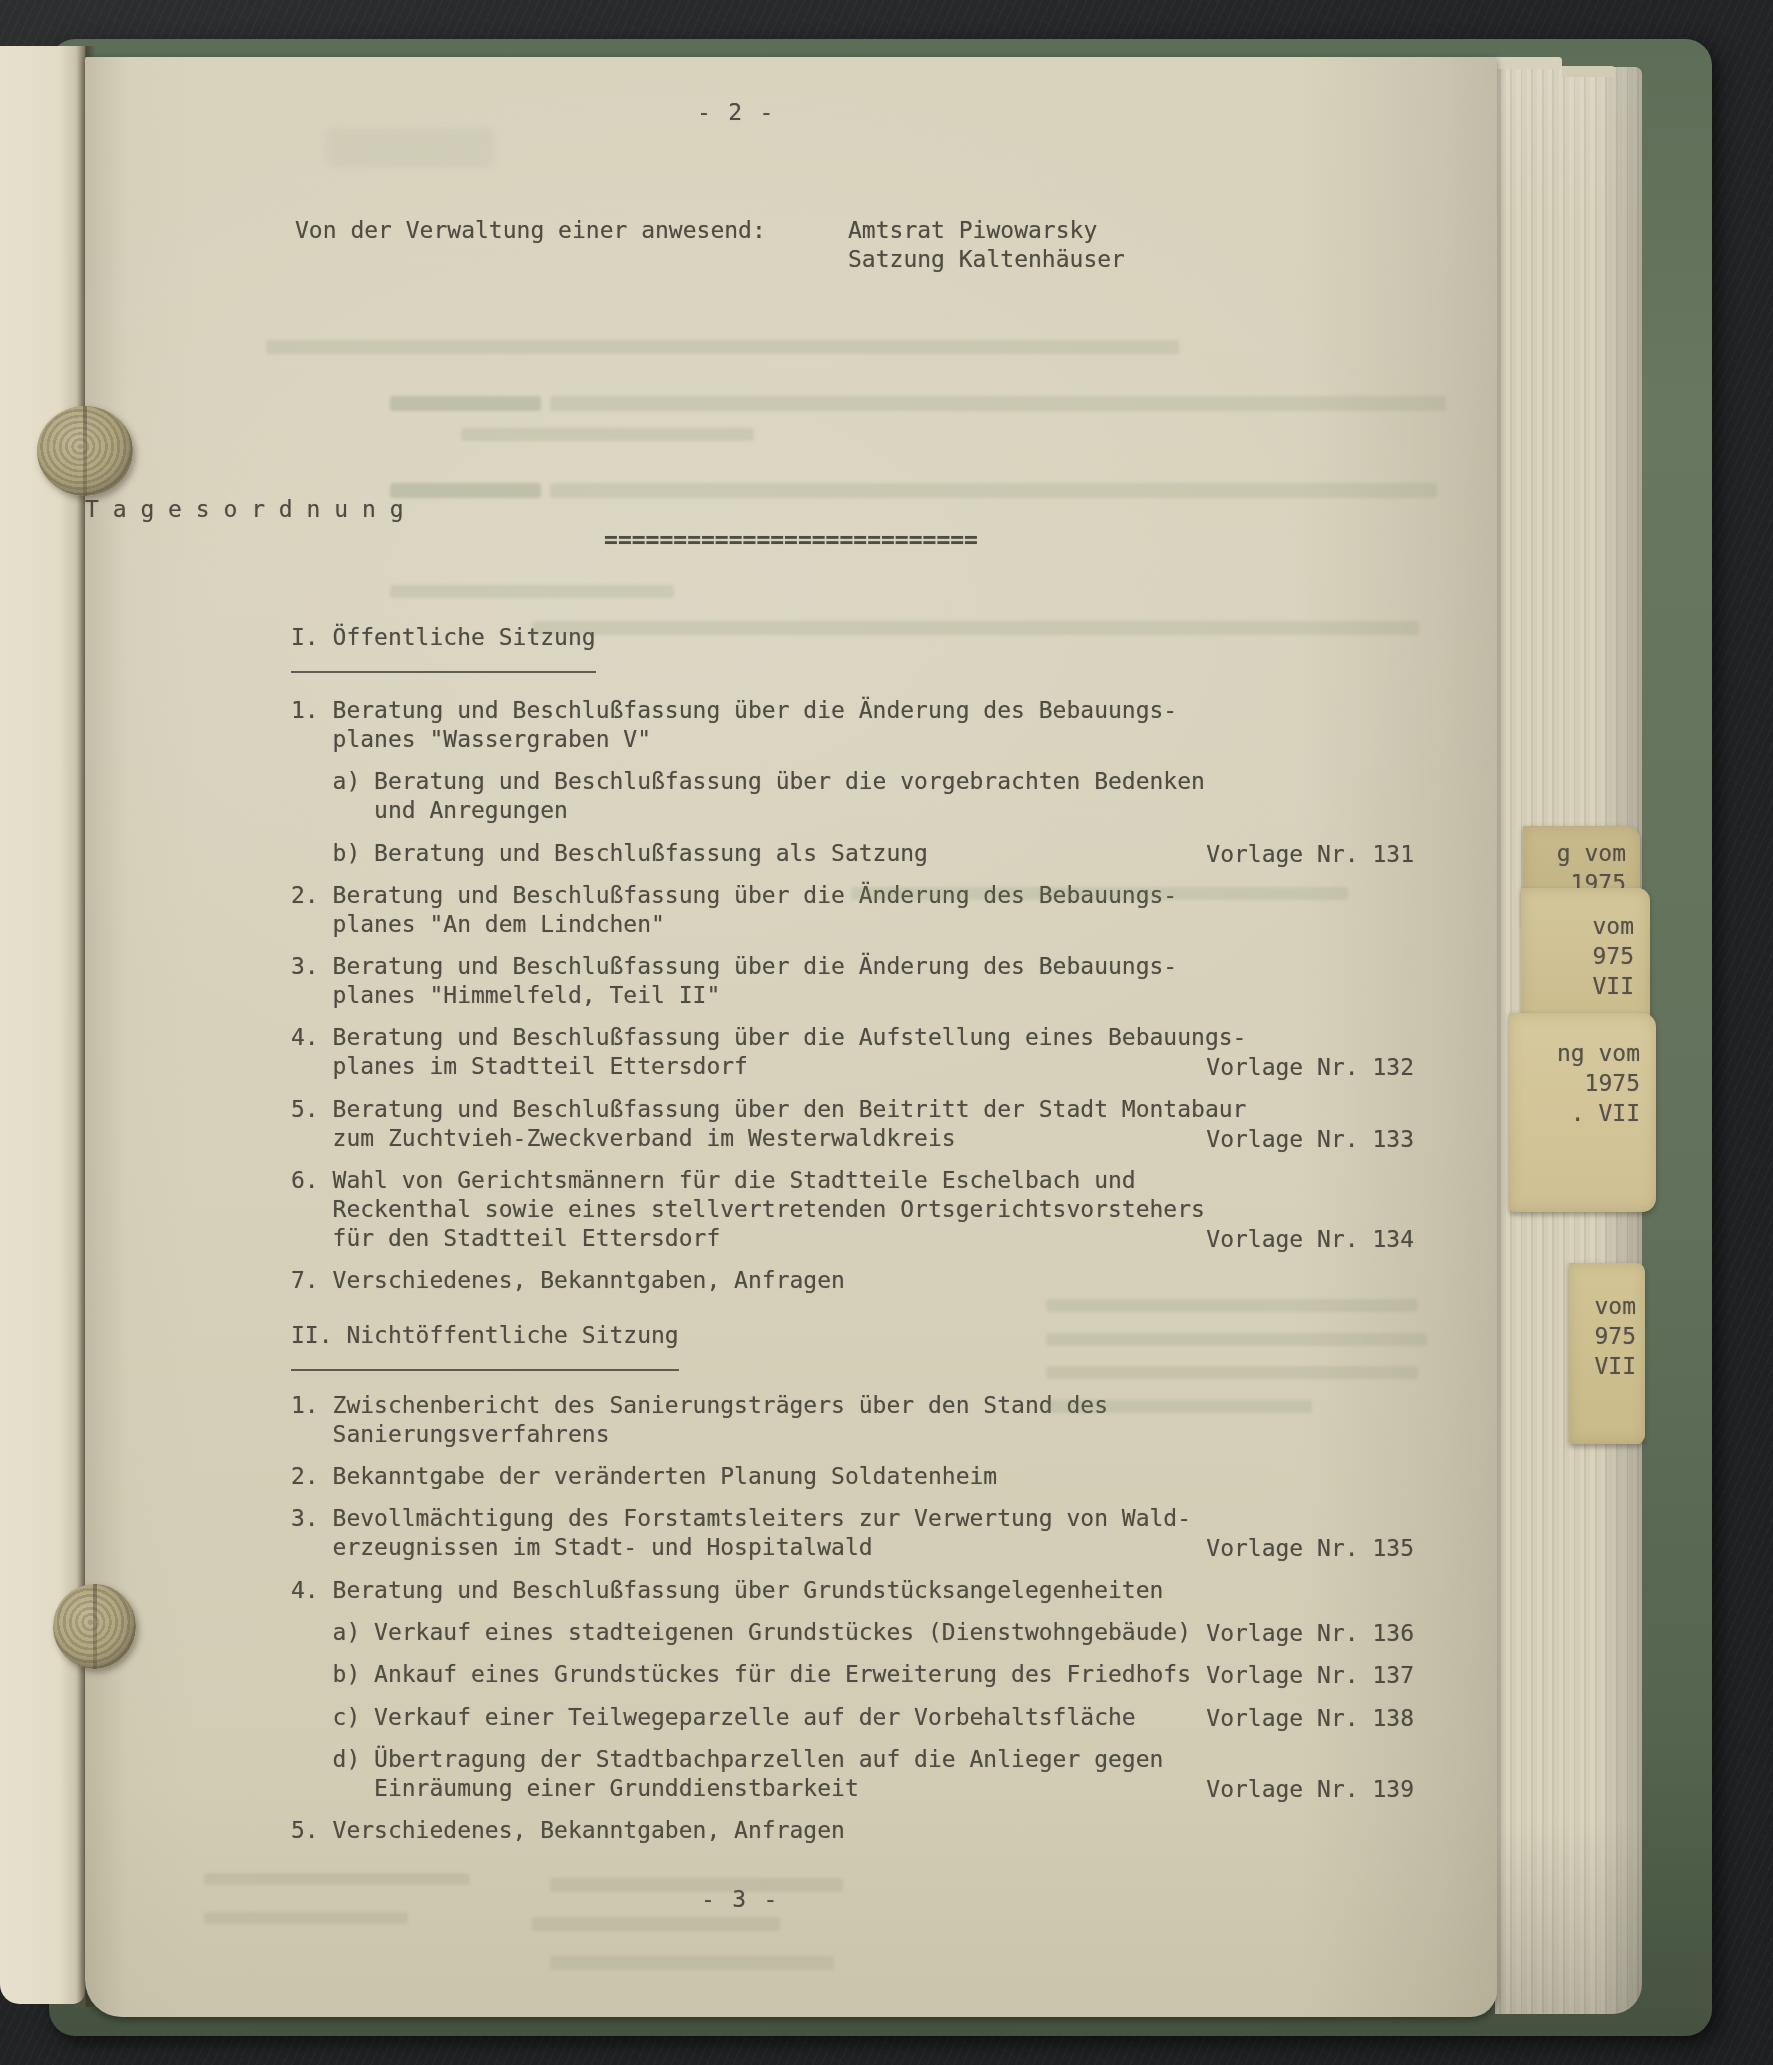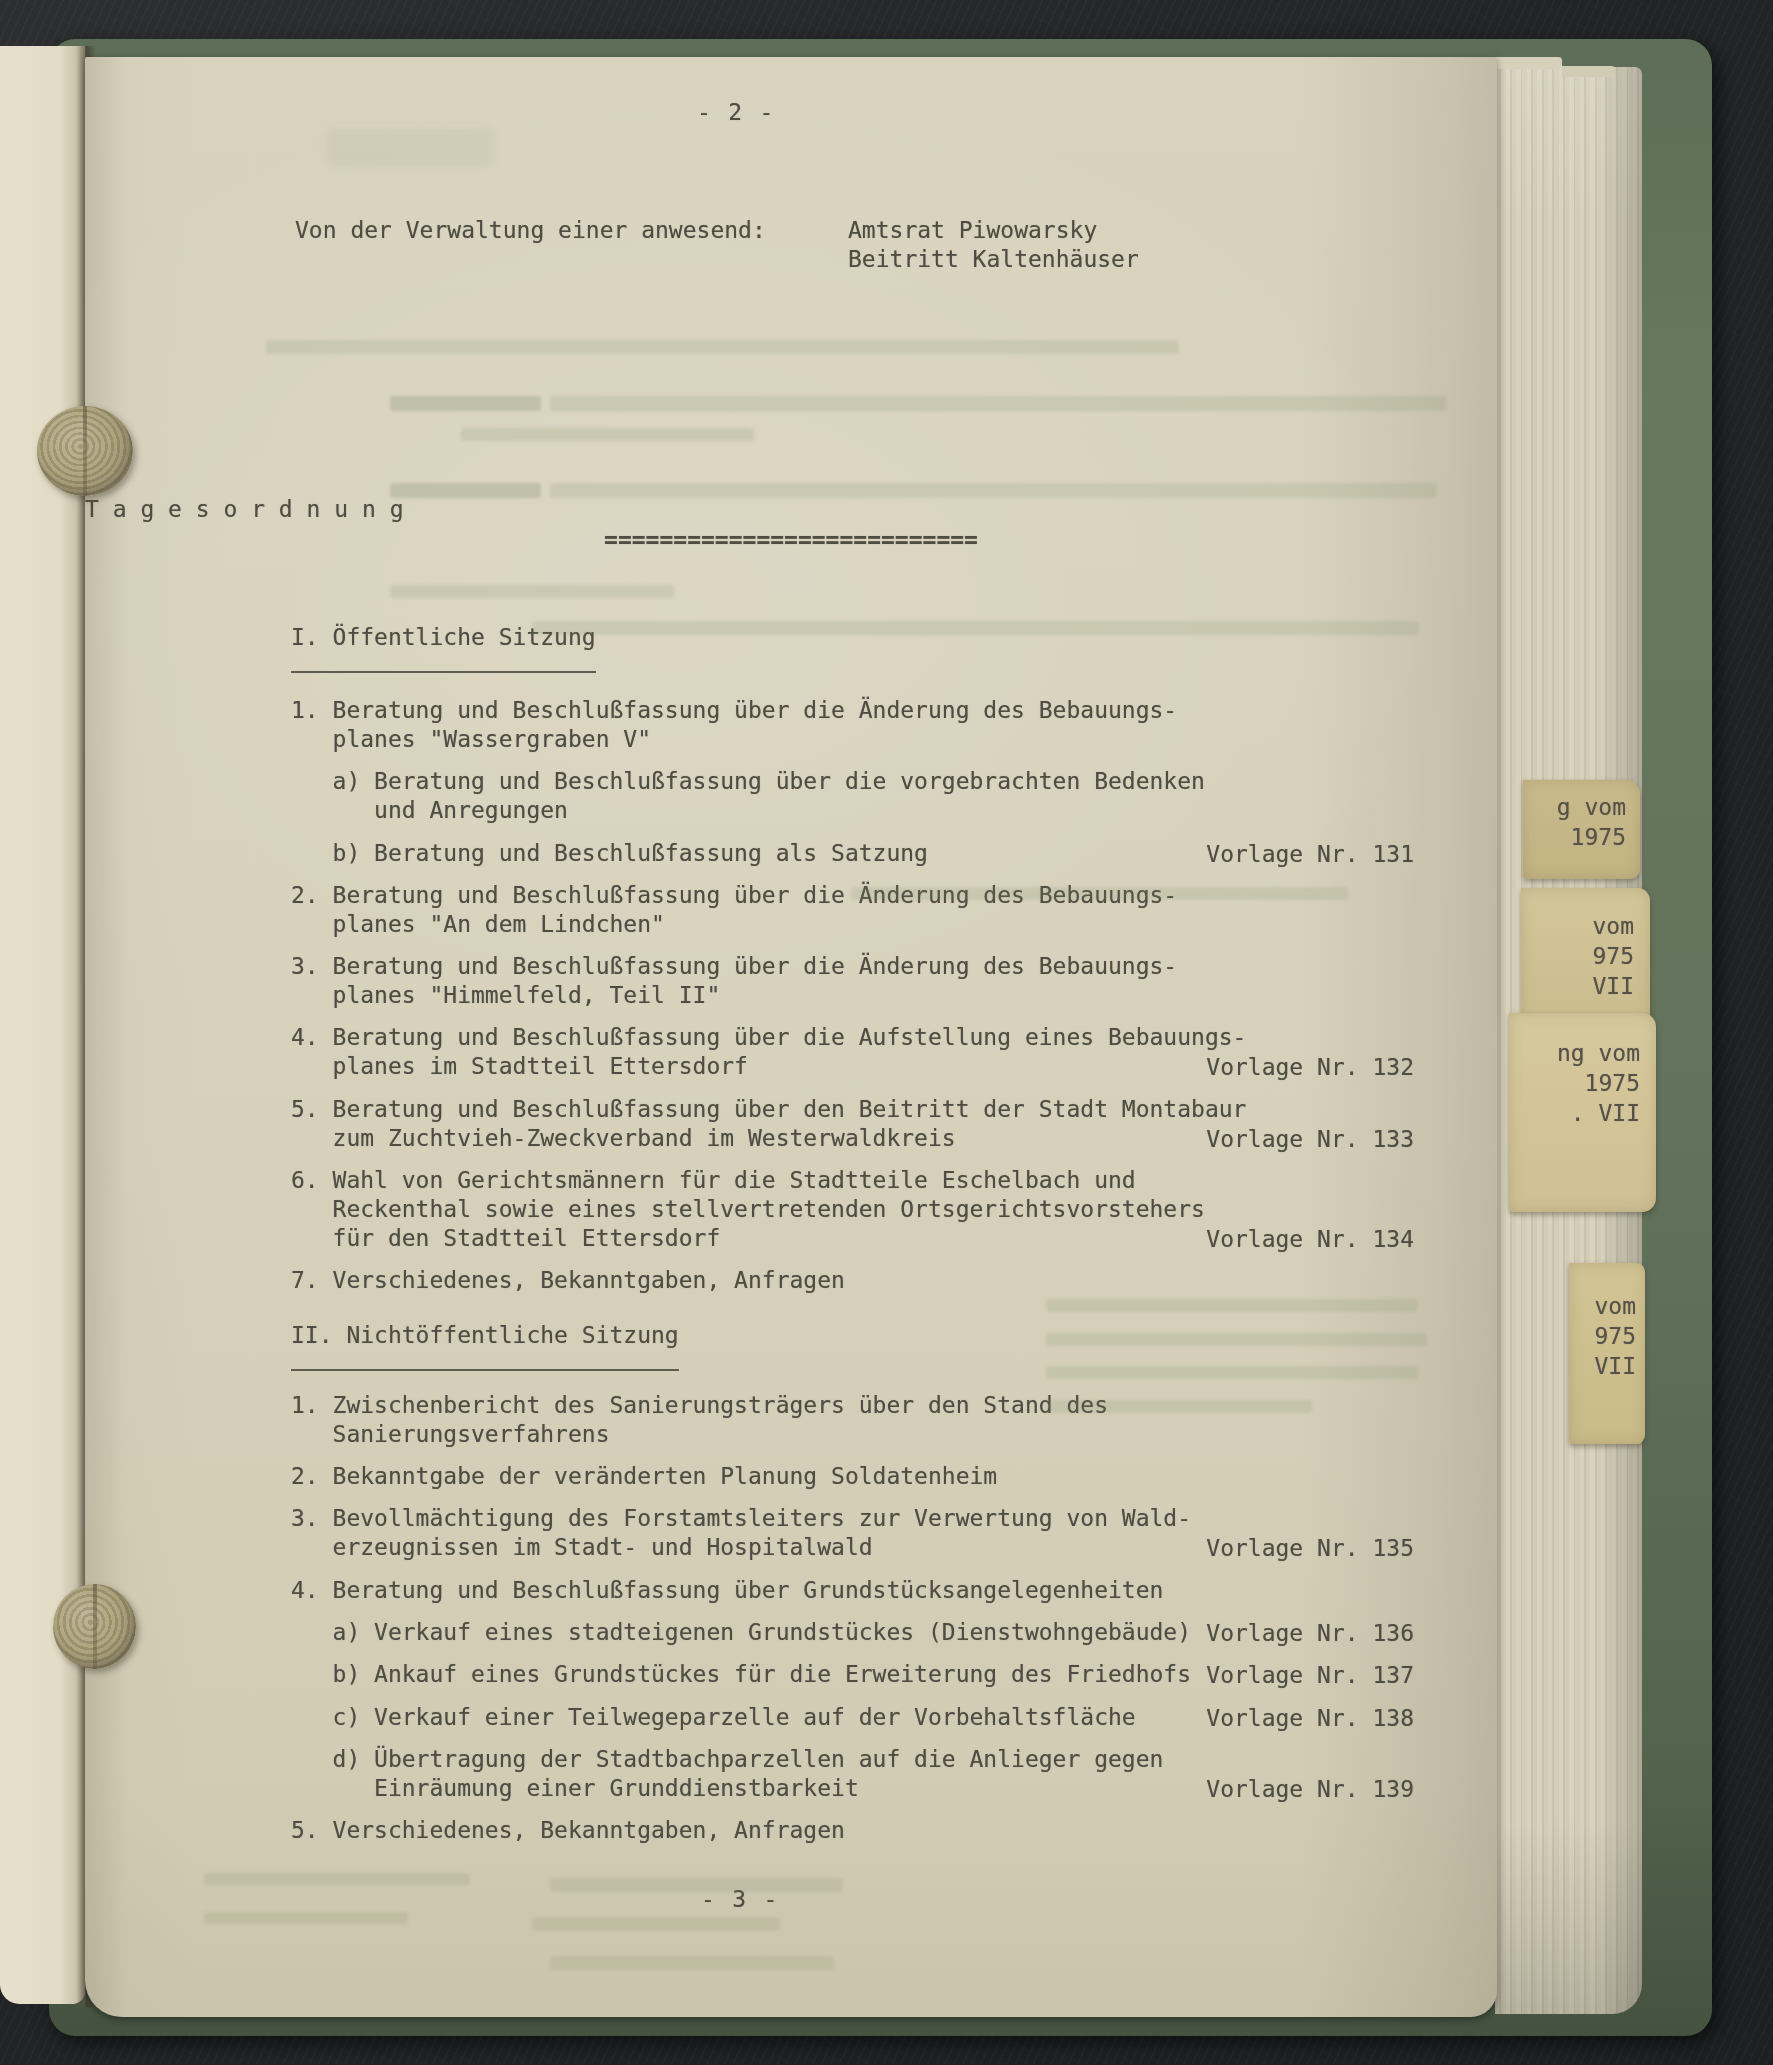--- a/index.html
+++ b/index.html
@@ -92,38 +92,38 @@
 <div class="stack-step1"></div>
 <div class="stack-step2"></div>
 
 <div class="page">
 
   <div class="smudge" style="left:241px;top:71px;width:168px;height:39px;"></div>
 
   <div class="tw pagenum" style="left:612px;top:41px;">- 2 -</div>
 
   <div class="tw attendance-label" style="left:210px;top:159px;">Von der Verwaltung einer anwesend:</div>
-  <div class="tw names" style="left:763px;top:159px;" id="names"><div>Amtsrat Piwowarsky</div><div>Beitritt Kaltenhäuser</div></div>
+  <div class="tw names" style="left:763px;top:159px;" id="names"><div>Amtsrat Piwowarsky</div><div>Satzung Kaltenhäuser</div></div>
 
   <div class="tw title-wrap" style="top:438px;">T a g e s o r d n u n g</div>
   <div class="tw equals-wrap" style="top:468px;">===========================</div>
 
   <div class="tw agenda" style="left:206px;top:566px;width:1123px;" id="agenda"><div class="sec-heading"><span class="underlined">I. Öffentliche Sitzung</span></div><div class="item"><div class="line" style="padding-left: 0ch;">1. Beratung und Beschlußfassung über die Änderung des Bebauungs-</div><div class="line" style="padding-left: 3ch;">planes "Wassergraben V"</div></div><div class="item"><div class="line" style="padding-left: 3ch;">a) Beratung und Beschlußfassung über die vorgebrachten Bedenken</div><div class="line" style="padding-left: 6ch;">und Anregungen</div></div><div class="item"><div class="line" style="padding-left: 3ch;">b) Beratung und Beschlußfassung als Satzung<span class="vorlage">Vorlage Nr. 131</span></div></div><div class="item"><div class="line" style="padding-left: 0ch;">2. Beratung und Beschlußfassung über die Änderung des Bebauungs-</div><div class="line" style="padding-left: 3ch;">planes "An dem Lindchen"</div></div><div class="item"><div class="line" style="padding-left: 0ch;">3. Beratung und Beschlußfassung über die Änderung des Bebauungs-</div><div class="line" style="padding-left: 3ch;">planes "Himmelfeld, Teil II"</div></div><div class="item"><div class="line" style="padding-left: 0ch;">4. Beratung und Beschlußfassung über die Aufstellung eines Bebauungs-</div><div class="line" style="padding-left: 3ch;">planes im Stadtteil Ettersdorf<span class="vorlage">Vorlage Nr. 132</span></div></div><div class="item"><div class="line" style="padding-left: 0ch;">5. Beratung und Beschlußfassung über den Beitritt der Stadt Montabaur</div><div class="line" style="padding-left: 3ch;">zum Zuchtvieh-Zweckverband im Westerwaldkreis<span class="vorlage">Vorlage Nr. 133</span></div></div><div class="item"><div class="line" style="padding-left: 0ch;">6. Wahl von Gerichtsmännern für die Stadtteile Eschelbach und</div><div class="line" style="padding-left: 3ch;">Reckenthal sowie eines stellvertretenden Ortsgerichtsvorstehers</div><div class="line" style="padding-left: 3ch;">für den Stadtteil Ettersdorf<span class="vorlage">Vorlage Nr. 134</span></div></div><div class="item"><div class="line" style="padding-left: 0ch;">7. Verschiedenes, Bekanntgaben, Anfragen</div></div><div class="sec-heading second"><span class="underlined">II. Nichtöffentliche Sitzung</span></div><div class="item"><div class="line" style="padding-left: 0ch;">1. Zwischenbericht des Sanierungsträgers über den Stand des</div><div class="line" style="padding-left: 3ch;">Sanierungsverfahrens</div></div><div class="item"><div class="line" style="padding-left: 0ch;">2. Bekanntgabe der veränderten Planung Soldatenheim</div></div><div class="item"><div class="line" style="padding-left: 0ch;">3. Bevollmächtigung des Forstamtsleiters zur Verwertung von Wald-</div><div class="line" style="padding-left: 3ch;">erzeugnissen im Stadt- und Hospitalwald<span class="vorlage">Vorlage Nr. 135</span></div></div><div class="item"><div class="line" style="padding-left: 0ch;">4. Beratung und Beschlußfassung über Grundstücksangelegenheiten</div></div><div class="item"><div class="line" style="padding-left: 3ch;">a) Verkauf eines stadteigenen Grundstückes (Dienstwohngebäude)<span class="vorlage">Vorlage Nr. 136</span></div></div><div class="item"><div class="line" style="padding-left: 3ch;">b) Ankauf eines Grundstückes für die Erweiterung des Friedhofs<span class="vorlage">Vorlage Nr. 137</span></div></div><div class="item"><div class="line" style="padding-left: 3ch;">c) Verkauf einer Teilwegeparzelle auf der Vorbehaltsfläche<span class="vorlage">Vorlage Nr. 138</span></div></div><div class="item"><div class="line" style="padding-left: 3ch;">d) Übertragung der Stadtbachparzellen auf die Anlieger gegen</div><div class="line" style="padding-left: 6ch;">Einräumung einer Grunddienstbarkeit<span class="vorlage">Vorlage Nr. 139</span></div></div><div class="item"><div class="line" style="padding-left: 0ch;">5. Verschiedenes, Bekanntgaben, Anfragen</div></div></div>
 
   <div class="tw pagenum" style="left:616px;top:1828px;">- 3 -</div>
 </div>
 
 <div class="knob" style="left:37px;top:406px;width:96px;height:90px;">
     <div class="knob-split"></div>
   </div>
 <div class="knob" style="left:53px;top:1584px;width:83px;height:85px;">
     <div class="knob-split"></div>
   </div>
 
-<div class="tab" id="tab0" style="left:1523px;top:780px;width:103px;height:87px;border-radius:0 14px 10.6px 3.5px;padding:12.4px 14px 0 0;background:linear-gradient(180deg,#c9ba8c,#c2b383);"><div>g vom</div><div>1975</div></div>
+<div class="tab" id="tab0" style="left:1523px;top:826px;width:103px;height:87px;border-radius:0 14px 10.6px 3.5px;padding:12.4px 14px 0 0;background:linear-gradient(180deg,#c9ba8c,#c2b383);"><div>g vom</div><div>1975</div></div>
 <div class="tab" id="tab1" style="left:1521px;top:888px;width:113px;height:124px;border-radius:0 12.4px 12.4px 3.5px;padding:23px 16px 0 0;background:linear-gradient(180deg,#d3c69a,#cabb8c);"><div>vom</div><div>975</div><div>VII</div></div>
 <div class="tab" id="tab2" style="left:1509px;top:1013px;width:131px;height:174px;border-radius:0 14px 14px 5.3px;padding:25px 16px 0 0;background:linear-gradient(180deg,#d6c99d,#cfc093);"><div>ng vom</div><div>1975</div><div>. VII</div></div>
 <div class="tab" id="tab3" style="left:1569px;top:1263px;width:67px;height:153px;border-radius:0 8.9px 8.9px 3.5px;padding:28px 8.9px 0 0;background:linear-gradient(180deg,#d2c494,#c9ba89);"><div>vom</div><div>975</div><div>VII</div></div>
 
 <div class="ghost" style="left:266px;top:340px;width:913px;height:14px;"></div>
 <div class="ghost dk" style="left:390px;top:396px;width:151px;height:15px;"></div>
 <div class="ghost" style="left:550px;top:396px;width:896px;height:15px;"></div>
 <div class="ghost" style="left:461px;top:428px;width:293px;height:13.3px;"></div>
 <div class="ghost dk" style="left:390px;top:483px;width:151px;height:15px;"></div>
 <div class="ghost" style="left:550px;top:483px;width:887px;height:15px;"></div>

